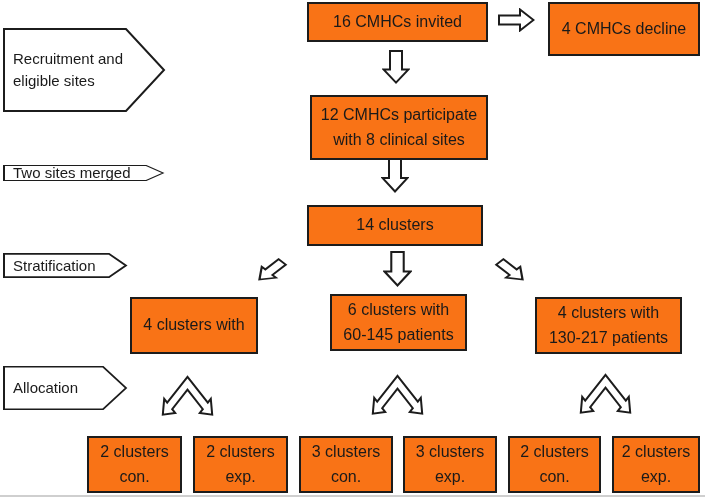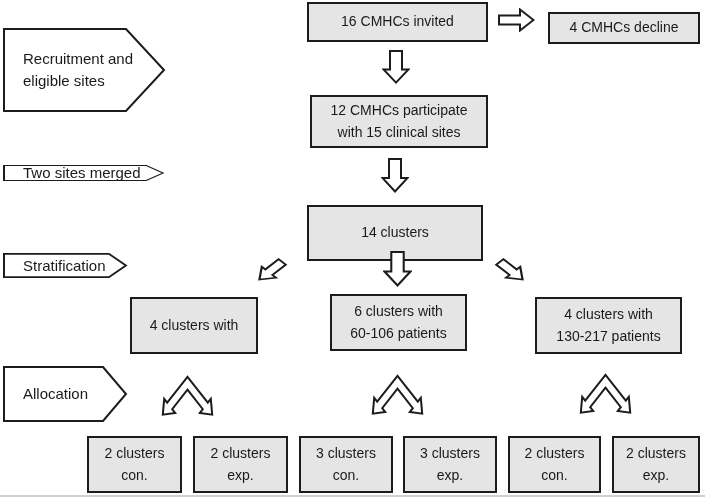--- a/index.html
+++ b/index.html
@@ -8,39 +8,39 @@
     width:705px;height:497px;
     background:#ffffff;
     font-family:"Liberation Sans", sans-serif;
     color:#1a1a1a;
     overflow:hidden;
   }
   .box{
     position:absolute;
     box-sizing:border-box;
     border:2px solid #1c1c1c;
-    background:#e5e5e5;
+    background:#f97316;
     display:flex;
     flex-direction:column;
     align-items:center;
     justify-content:center;
     text-align:center;
-    font-size:14px;
+    font-size:16px;
     line-height:1.55;
     color:#1a1a1a;
   }
   .pent{position:absolute;}
   .pent svg{position:absolute;left:0;top:0;width:100%;height:100%;}
   .pent .pent-text{
     position:relative;
     display:flex;
     flex-direction:column;
     justify-content:center;
     height:100%;
-    padding-left:20px;
+    padding-left:10px;
     font-size:15px;
     line-height:22px;
     color:#1a1a1a;
   }
   .arrow{position:absolute;}
   .arrow svg{display:block;width:100%;height:100%;}
   .shape{fill:#ffffff;stroke:#1c1c1c;stroke-width:2;stroke-linejoin:miter;}
   .bottom-rule{
     position:absolute;left:0;top:495px;width:705px;height:2px;
     background:#cfcfcf;
@@ -72,61 +72,61 @@
 
   <div class="pent" style="left:3px;top:253px;width:125px;height:25px">
     <svg viewBox="0 0 125 30" preserveAspectRatio="none">
       <polygon class="shape" points="1,1 106,1 123,15 106,29 1,29"></polygon>
     </svg>
     <div class="pent-text">
       <div>Stratification</div>
     </div>
   </div>
 
-  <div class="pent" style="left:3px;top:366px;width:125px;height:56px">
+  <div class="pent" style="left:3px;top:366px;width:125px;height:44px">
     <svg viewBox="0 0 125 56" preserveAspectRatio="none">
       <polygon class="shape" points="1,1 100,1 123,28 100,55 1,55"></polygon>
     </svg>
     <div class="pent-text">
       <div>Allocation</div>
     </div>
   </div>
 
   <div class="box" style="left:307px;top:2px;width:181px;height:40px">
     <div>16 CMHCs invited</div>
   </div>
 
   <div class="arrow" style="left:498px;top:8px;width:37px;height:24px">
     <svg viewBox="0 0 37 24" preserveAspectRatio="none">
       <polygon class="shape" points="1,7.5 22,7.5 22,1.5 35.5,12 22,22.5 22,16.5 1,16.5"></polygon>
     </svg>
   </div>
 
-  <div class="box" style="left:548px;top:12px;width:152px;height:32px">
+  <div class="box" style="left:548px;top:2px;width:152px;height:54px">
     <div>4 CMHCs decline</div>
   </div>
 
   <div class="arrow" style="left:382px;top:50px;width:28px;height:34px">
     <svg viewBox="0 0 28 35" preserveAspectRatio="none">
       <polygon class="shape" points="8,1 20,1 20,20 26.5,20 14,33.5 1.5,20 8,20"></polygon>
     </svg>
   </div>
 
-  <div class="box" style="left:310px;top:95px;width:178px;height:53px">
+  <div class="box" style="left:310px;top:95px;width:178px;height:65px">
     <div>12 CMHCs participate</div>
-    <div>with 15 clinical sites</div>
+    <div>with 8 clinical sites</div>
   </div>
 
   <div class="arrow" style="left:381px;top:158px;width:28px;height:35px">
     <svg viewBox="0 0 28 35" preserveAspectRatio="none">
       <polygon class="shape" points="8,1 20,1 20,20 26.5,20 14,33.5 1.5,20 8,20"></polygon>
     </svg>
   </div>
 
-  <div class="box" style="left:307px;top:205px;width:176px;height:56px">
+  <div class="box" style="left:307px;top:205px;width:176px;height:41px">
     <div>14 clusters</div>
   </div>
 
   <div class="arrow" style="left:255px;top:252px;width:40px;height:31px">
     <svg viewBox="0 0 36 36" preserveAspectRatio="none">
       <polygon class="shape" points="21.3,8.3 9.3,20.3 6.1,17.1 4,32 18.9,29.9 15.7,26.7 27.7,14.7"></polygon>
     </svg>
   </div>
 
   <div class="arrow" style="left:383px;top:251px;width:29px;height:36px">
@@ -140,21 +140,21 @@
       <polygon class="shape" points="14.7,8.3 26.7,20.3 29.9,17.1 32,32 17.1,29.9 20.3,26.7 8.3,14.7"></polygon>
     </svg>
   </div>
 
   <div class="box" style="left:130px;top:297px;width:128px;height:57px">
     <div>4 clusters with</div>
   </div>
 
   <div class="box" style="left:330px;top:294px;width:137px;height:57px">
     <div>6 clusters with</div>
-    <div>60-106 patients</div>
+    <div>60-145 patients</div>
   </div>
 
   <div class="box" style="left:535px;top:297px;width:147px;height:57px">
     <div>4 clusters with</div>
     <div>130-217 patients</div>
   </div>
 
   <div class="arrow" style="left:155px;top:375px;width:65px;height:43px">
     <svg viewBox="0 0 65 43" preserveAspectRatio="none">
       <polygon class="shape" points="32.5,1.8 52.8,27.7 55.8,23.9 57.2,39.7 44.8,38 47.8,34.2 32.5,14.7 17.2,34.2 20.2,38 7.8,39.7 9.2,23.9 12.2,27.7"></polygon>

